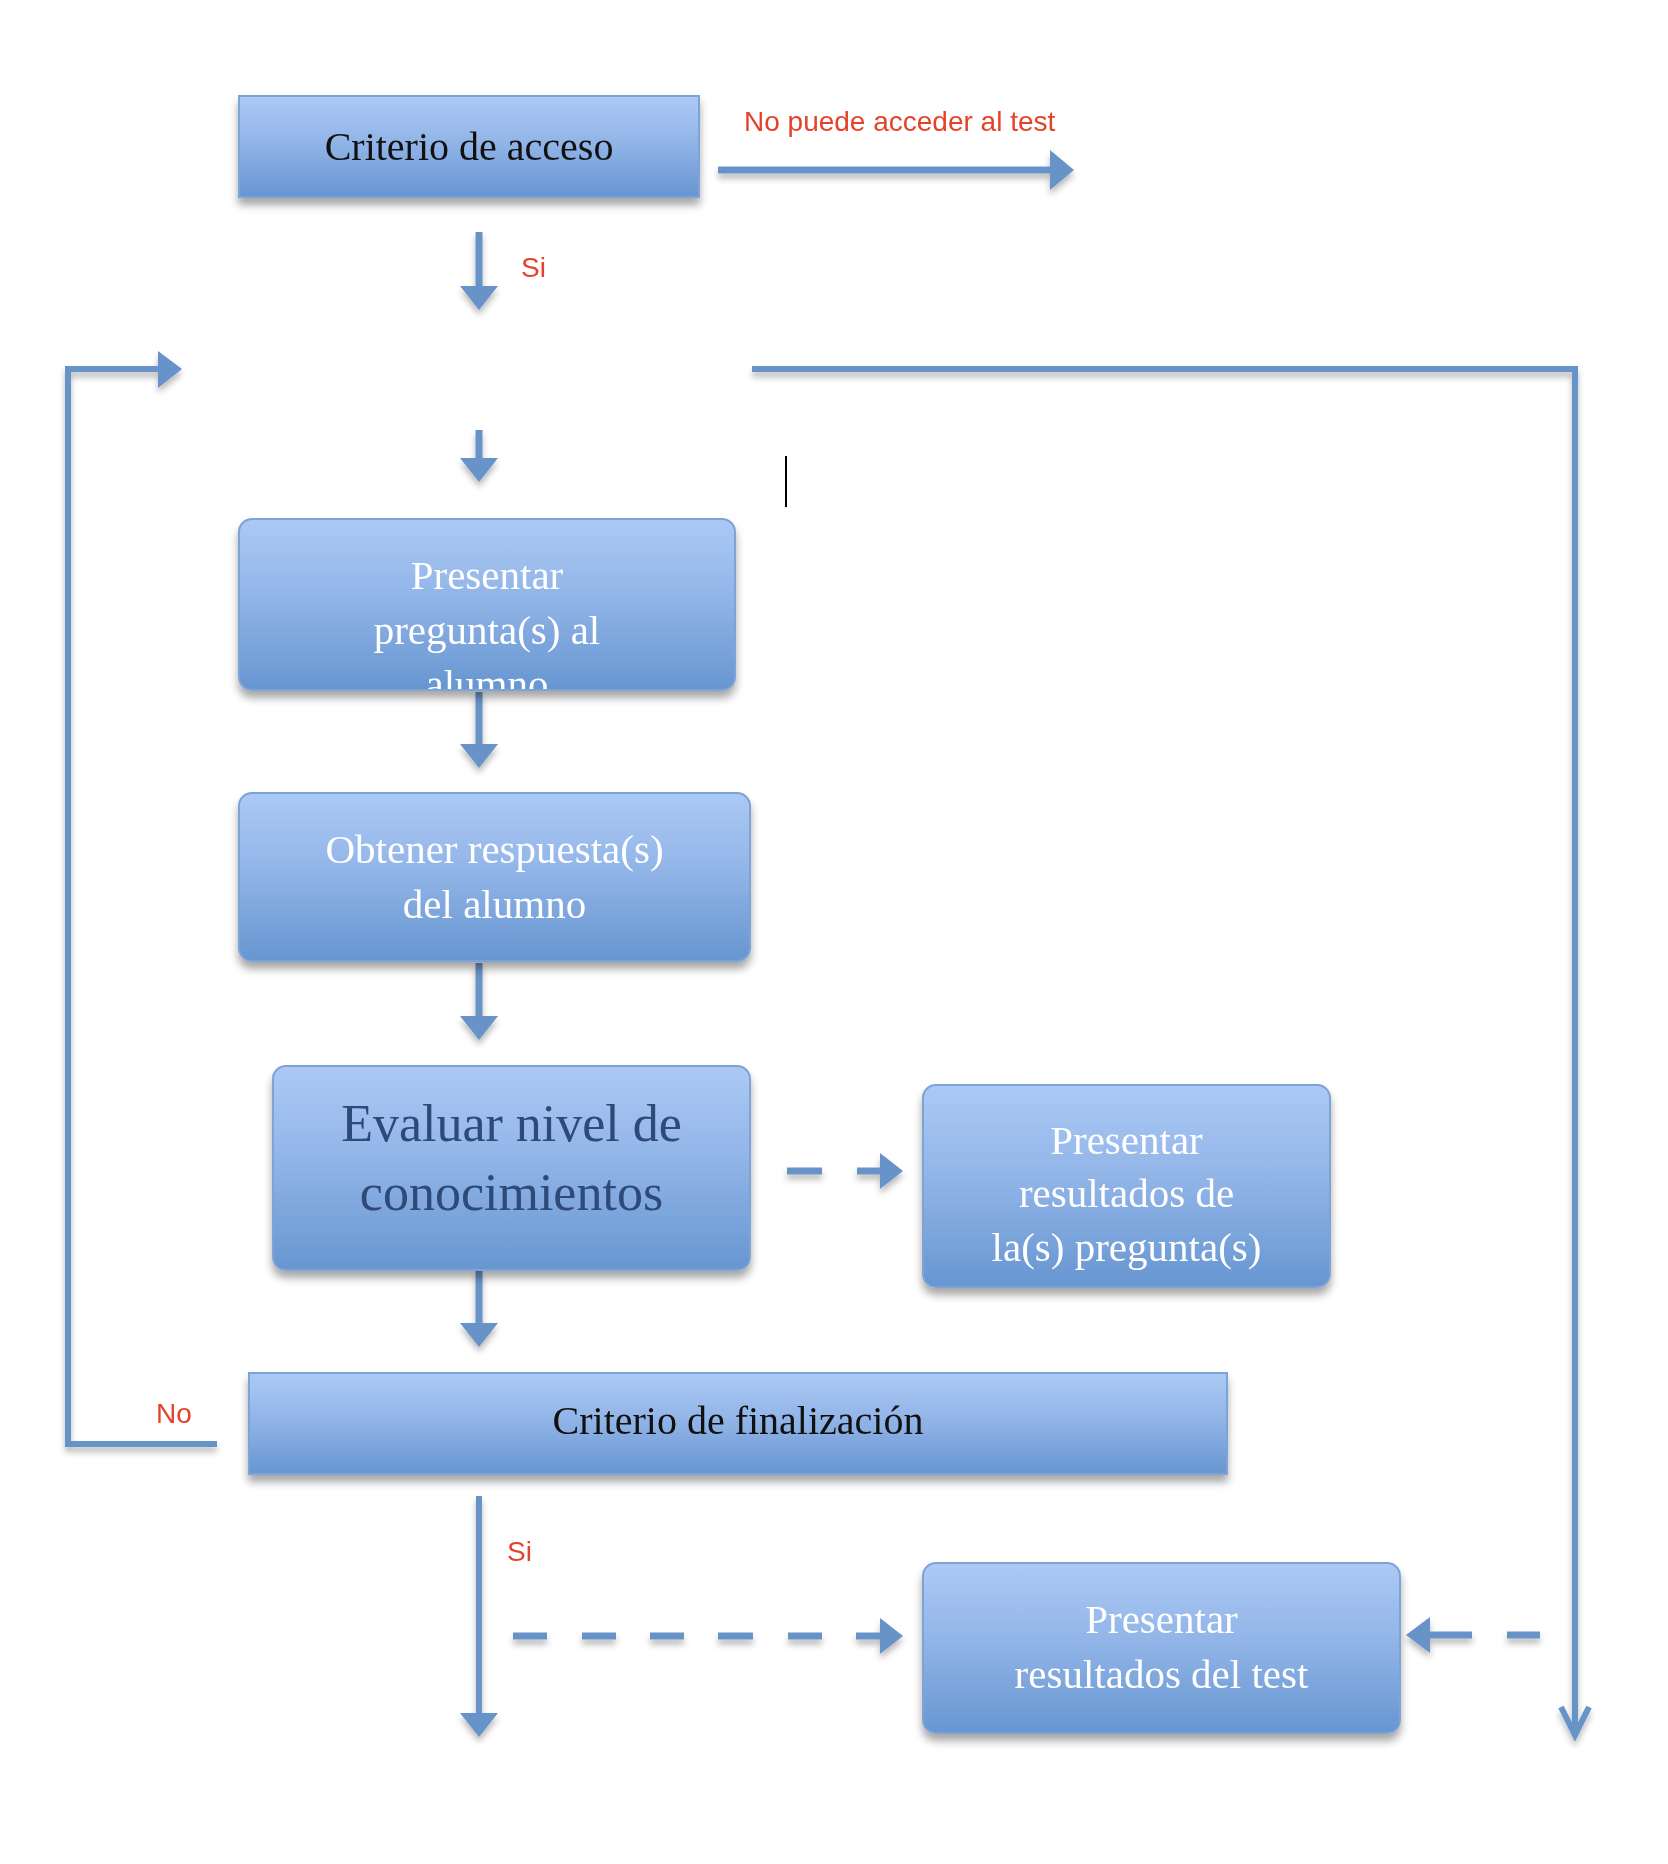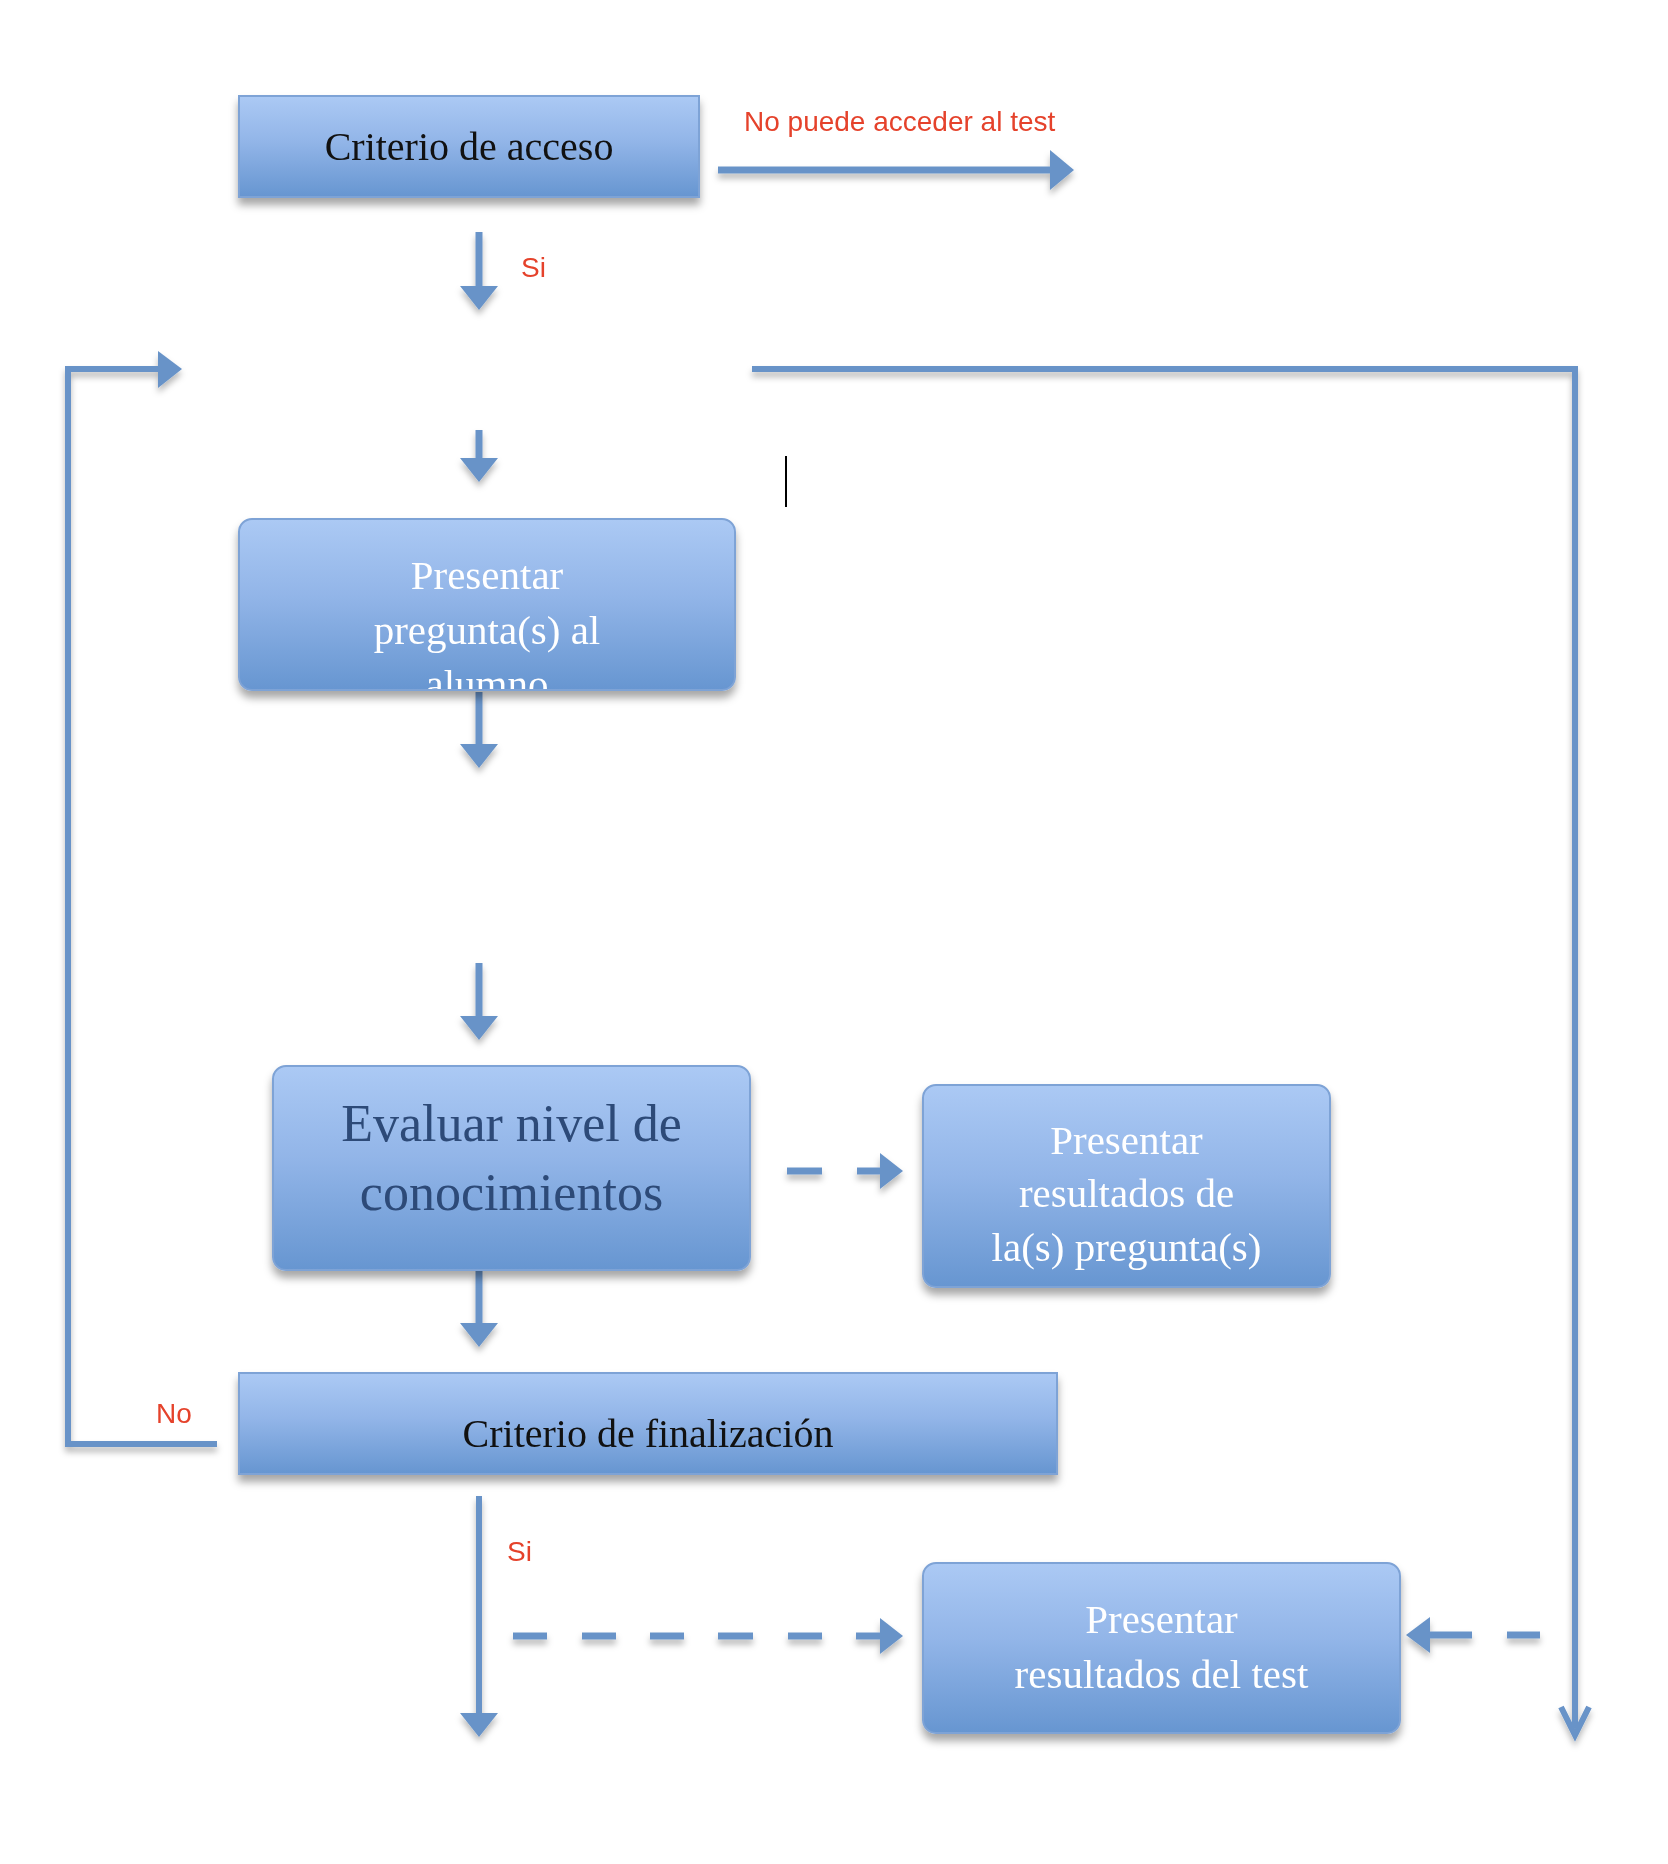--- a/index.html
+++ b/index.html
@@ -121,33 +121,37 @@
     <span class="lbl dark">Criterio de acceso</span>
   </div>
 
 
   <div class="box round" id="b-pregunta" style="left:238px; top:518px; width:498px; height:173px;">
     <span class="lbl white">Presentar
 pregunta(s) al
 alumno</span>
   </div>
 
+  <div class="box round" id="b-respuesta" style="left:238px; top:792px; width:513px; height:170px; align-items:flex-start;">
+    <span class="lbl white" style="margin-top:28px;">Obtener respuesta(s)
+del alumno</span>
+  </div>
 
   <div class="box round" id="b-evaluar" style="left:272px; top:1065px; width:479px; height:206px;">
     <span class="lbl navy" style="margin-top:-20px;">Evaluar nivel de
 conocimientos</span>
   </div>
 
   <div class="box round" id="b-res-pregunta" style="left:922px; top:1084px; width:409px; height:204px; align-items:flex-start;">
     <span class="lbl white" style="margin-top:28px; line-height:1.3;">Presentar
 resultados de
 la(s) pregunta(s)</span>
   </div>
 
-  <div class="box rect" id="b-finalizacion" style="left:238px; top:1372px; width:820px; height:103px; align-items:center;">
+  <div class="box rect" id="b-finalizacion" style="left:248px; top:1372px; width:980px; height:103px; align-items:flex-start;">
     <span class="lbl dark" style="margin-top:20px;">Criterio de finalización</span>
   </div>
 
   <div class="box round" id="b-res-test" style="left:922px; top:1562px; width:479px; height:172px; align-items:flex-start;">
     <span class="lbl white" style="margin-top:28px;">Presentar
 resultados del test</span>
   </div>
 
   <span class="red" style="left:744px; top:108px;">No puede acceder al test</span>
   <span class="red" style="left:521px; top:254px;">Si</span>

